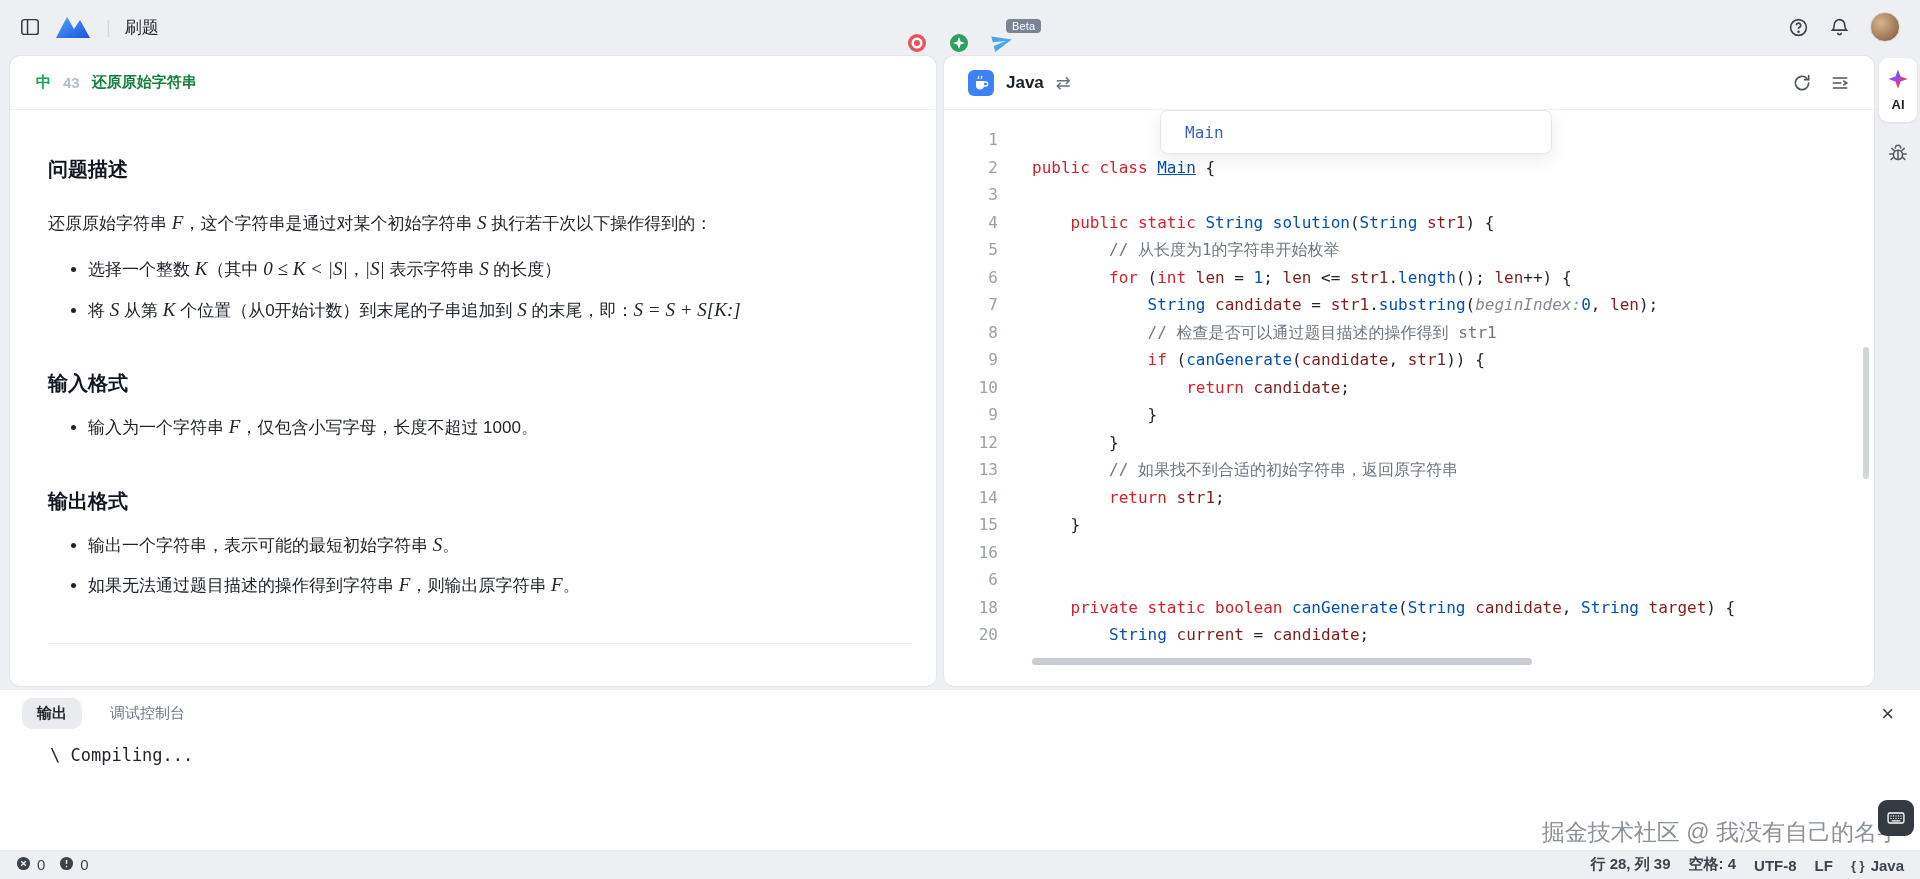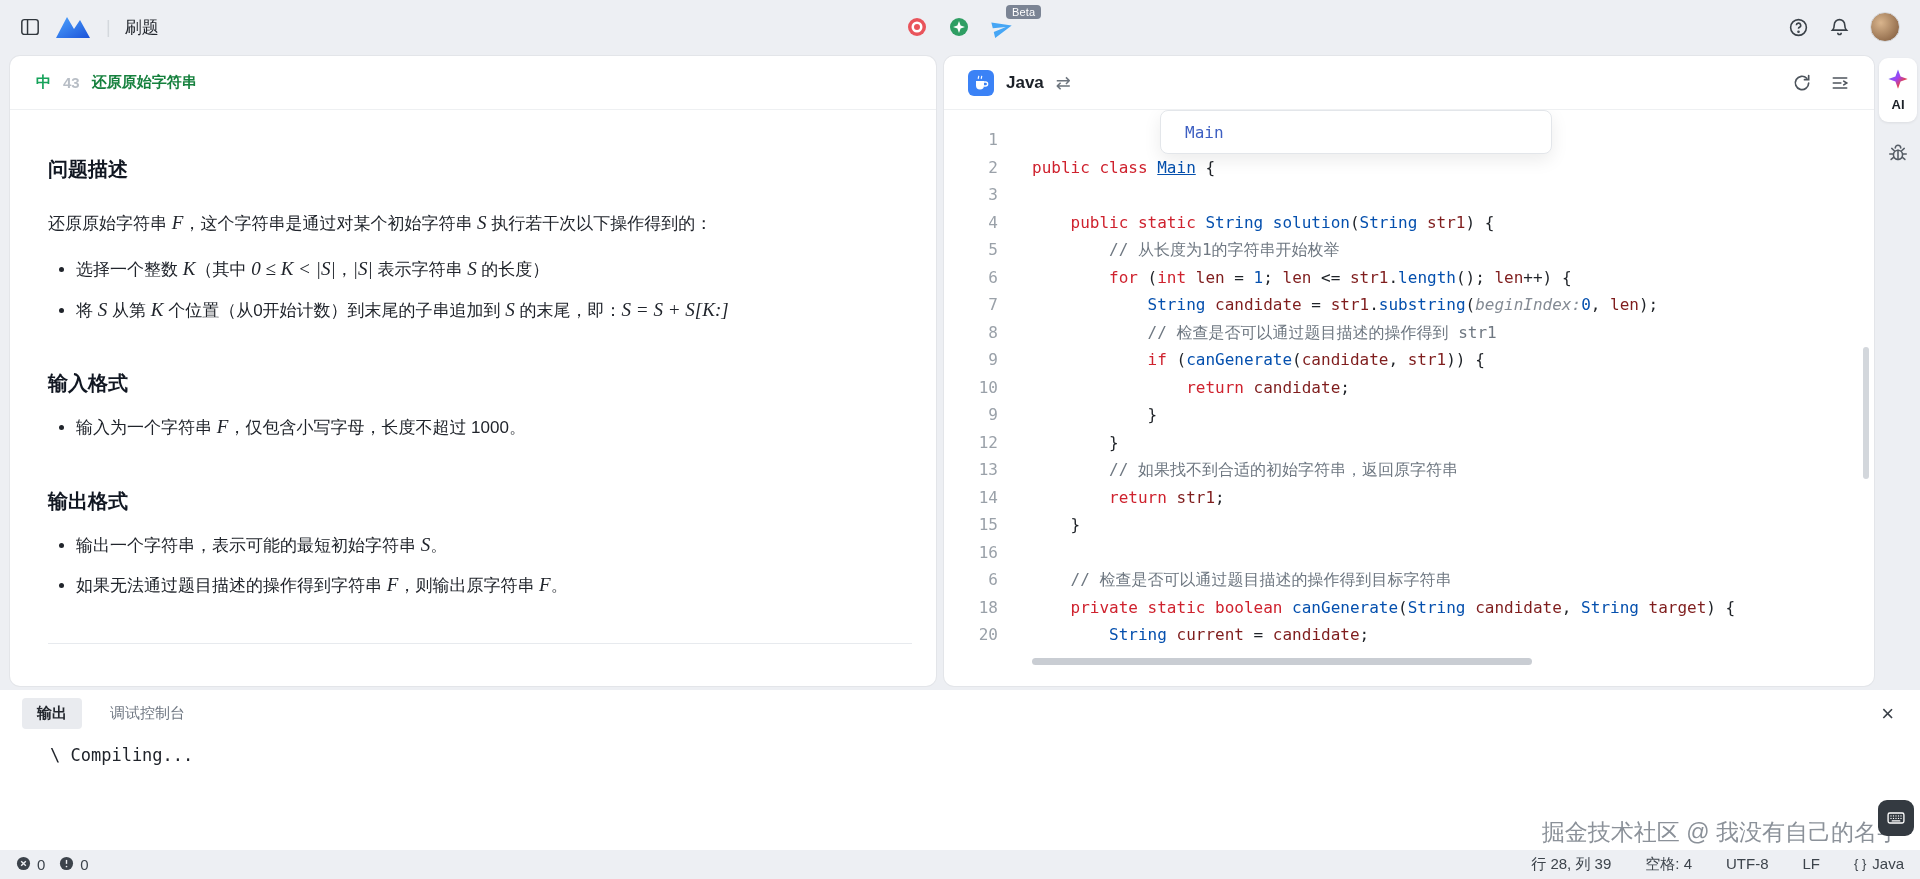--- a/index.html
+++ b/index.html
@@ -9,42 +9,42 @@
     background: #edeff3;
     font-family: "Liberation Sans", sans-serif;
     color: #1f2329;
     overflow: hidden;
   }
   
   .topbar { position:absolute; top:0; left:0; width:1920px; height:54px; display:flex; align-items:center; padding:0 20px; }
   .tb-left { display:flex; align-items:center; gap:14px; }
   .tb-sep { color:#d4d8dd; font-size:18px; }
   .tb-appname { font-size:17px; font-weight:500; color:#23272e; }
-  .tb-center { position:absolute; left:50%; top:16px; height:54px; transform:translateX(-50%); display:flex; align-items:flex-start; gap:20px; }
+  .tb-center { position:absolute; left:50%; top:0; height:54px; transform:translateX(-50%); display:flex; align-items:flex-end; gap:20px; }
   .tb-plane-wrap { position:relative; }
   .beta-badge { position:absolute; top:-11px; left:16px; background:#7b8494; color:#fff; font-size:11px; padding:1px 6px; border-radius:4px; letter-spacing:.2px; }
   .tb-right { margin-left:auto; display:flex; align-items:center; gap:20px; }
   .avatar { width:30px; height:30px; border-radius:50%; background: radial-gradient(circle at 35% 35%, #d9b58d, #7a5436); border:1px solid #d6d9de; }
   .icon-btn { display:flex; align-items:center; justify-content:center; cursor:pointer; }
 
   
   .panel { background:#fff; border-radius:10px; box-shadow:0 0 0 1px rgba(0,0,0,.04); }
   .left-panel { position:absolute; left:10px; top:56px; width:926px; height:630px; overflow:hidden; }
   .editor-panel { position:absolute; left:944px; top:56px; width:930px; height:630px; overflow:hidden; }
 
   
   .prob-header { height:54px; display:flex; align-items:center; gap:12px; padding:0 26px; border-bottom:1px solid #eef0f2; }
   .diff-badge { color:#17a35b; font-size:15px; font-weight:700; }
   .prob-number { color:#b8bec6; font-size:15px; font-weight:600; }
   .prob-title { color:#15803d; font-size:15px; font-weight:700; }
   .prob-body { padding:2px 24px 0 38px; height:576px; overflow:hidden; }
   .sec-h { font-size:20px; font-weight:700; color:#111722; margin-top:44px; }
   .prob-p { font-size:17px; line-height:1.7; margin-top:24px; color:#20242b; }
   .prob-ul { margin-top:14px; padding-left:28px; }
-  .prob-li { font-size:17px; line-height:1.7; margin-bottom:8px; color:#20242b; }
+  .prob-li { font-size:17px; line-height:1.7; margin-bottom:8px; color:#20242b;margin-left:12px; }
   .math { font-family:"Liberation Serif", serif; font-style:italic; font-size:1.12em; }
   .prob-hr { border-top:1px solid #e7eaee; margin-top:42px; }
 
   
   .ed-header { height:54px; display:flex; align-items:center; gap:12px; padding:0 24px; border-bottom:1px solid #eef0f2; position:relative; z-index:6; background:#fff; border-radius:10px 10px 0 0; }
   .java-label { font-size:17px; font-weight:700; color:#1c2128; }
   .swap-glyph { font-size:18px; color:#6d757e; }
   .ed-header-right { margin-left:auto; display:flex; align-items:center; gap:18px; }
   .code-area { position:absolute; left:0; top:54px; width:930px; height:576px; padding-top:16px; font-family:"DejaVu Sans Mono", monospace; font-size:16px; }
   .cl { display:flex; height:27.5px; line-height:27.5px; }
@@ -65,31 +65,31 @@
 
   
   .ai-card { position:absolute; right:3px; top:58px; width:38px; height:64px; background:#fff; border-radius:9px; box-shadow:0 1px 3px rgba(0,0,0,.08); display:flex; flex-direction:column; align-items:center; justify-content:center; gap:3px; cursor:pointer; }
   .ai-label { font-size:13px; font-weight:700; color:#1c2128; }
   .bug-btn { position:absolute; right:11px; top:142px; cursor:pointer; }
   .kbd-btn { position:absolute; right:6px; top:800px; width:36px; height:36px; background:#343a41; border-radius:9px; display:flex; align-items:center; justify-content:center; cursor:pointer; z-index:8; }
 
   
   .output-panel { position:absolute; left:0; top:690px; width:1920px; height:160px; background:#fff; }
   .out-tabs { display:flex; align-items:center; gap:28px; padding:8px 26px 0 22px; }
-  .out-tab-active { background:#e9ebef; border-radius:4px; padding:6px 15px; font-size:15px; font-weight:700; color:#23272e; cursor:pointer; }
+  .out-tab-active { background:#e9ebef; border-radius:10px; padding:6px 15px; font-size:15px; font-weight:700; color:#23272e; cursor:pointer; }
   .out-tab { font-size:15px; color:#707883; cursor:pointer; }
   .out-close { margin-left:auto; font-size:22px; color:#3a4048; cursor:pointer; line-height:1; }
   .out-console { margin:16px 0 0 50px; font-family:"DejaVu Sans Mono", monospace; font-size:17px; color:#20242b; }
   .watermark { position:absolute; right:20px; bottom:2px; font-size:23px; color:#8b9199; font-weight:500; }
 
   
   .statusbar { position:absolute; left:0; top:850px; width:1920px; height:29px; display:flex; align-items:center; padding:0 16px; font-size:15px; color:#3d444c; }
   .sb-left { display:flex; align-items:center; gap:6px; }
   .sb-count { margin-right:8px; }
-  .sb-right { margin-left:auto; display:flex; align-items:flex-start; gap:34px; }
+  .sb-right { margin-left:auto; display:flex; align-items:flex-end; gap:18px;font-weight:bold; }
   .sb-item { cursor:pointer; }
   .sb-lang { display:flex; align-items:center; gap:6px; }
   .braces-glyph { font-size:13px; color:#3d444c; }
 </style>
 </head>
 <body>
 
 <div class="topbar">
   <div class="tb-left">
     <span class="icon-btn">
@@ -268,21 +268,20 @@
         <div class="cl">
           <span class="ln">15</span>
           <span class="ct"><span class="tk-p">    }</span></span>
         </div>
         <div class="cl">
           <span class="ln">16</span>
           <span class="ct"></span>
         </div>
         <div class="cl">
           <span class="ln">6</span>
-          <span class="ct"><span class="tk-p">    </span><span class="tk-c">// 检查是否可以通过题目描述的操作得到目标字符串</span></span>
         </div>
         <div class="cl">
           <span class="ln">18</span>
           <span class="ct"><span class="tk-p">    </span><span class="tk-k">private static boolean</span><span class="tk-p"> </span><span class="tk-f">canGenerate</span><span class="tk-p">(</span><span class="tk-t">String</span><span class="tk-p"> </span><span class="tk-v">candidate</span><span class="tk-p">, </span><span class="tk-t">String</span><span class="tk-p"> </span><span class="tk-v">target</span><span class="tk-p">) {</span></span>
         </div>
         <div class="cl">
           <span class="ln">20</span>
           <span class="ct"><span class="tk-p">        </span><span class="tk-t">String</span><span class="tk-p"> </span><span class="tk-v">current</span><span class="tk-p"> = </span><span class="tk-v">candidate</span><span class="tk-p">;</span></span>
         </div>
       </div>

